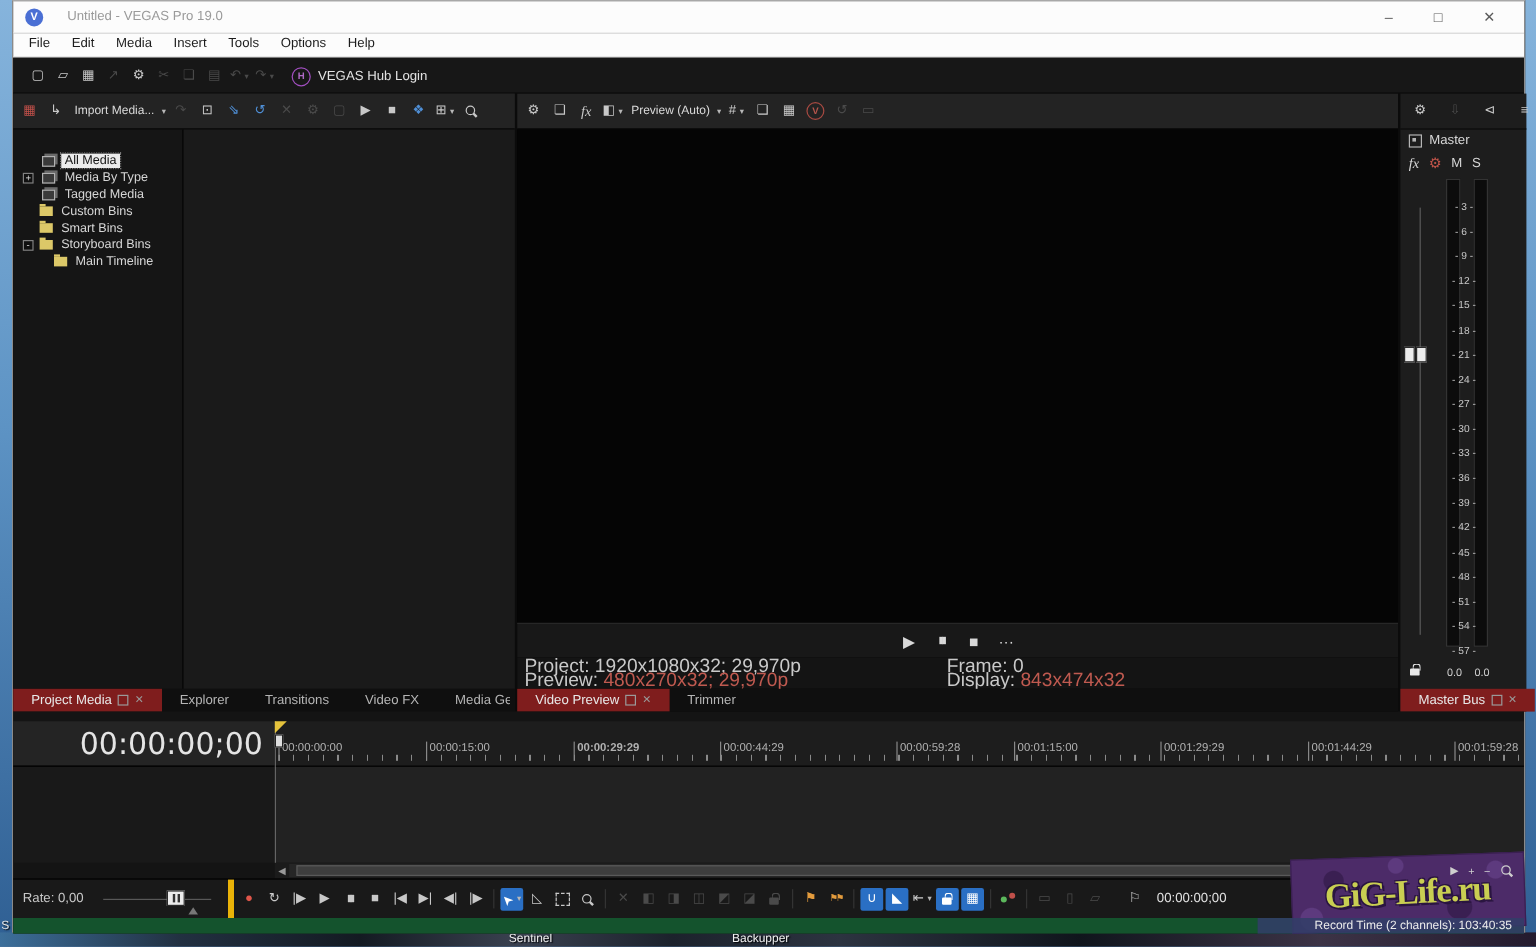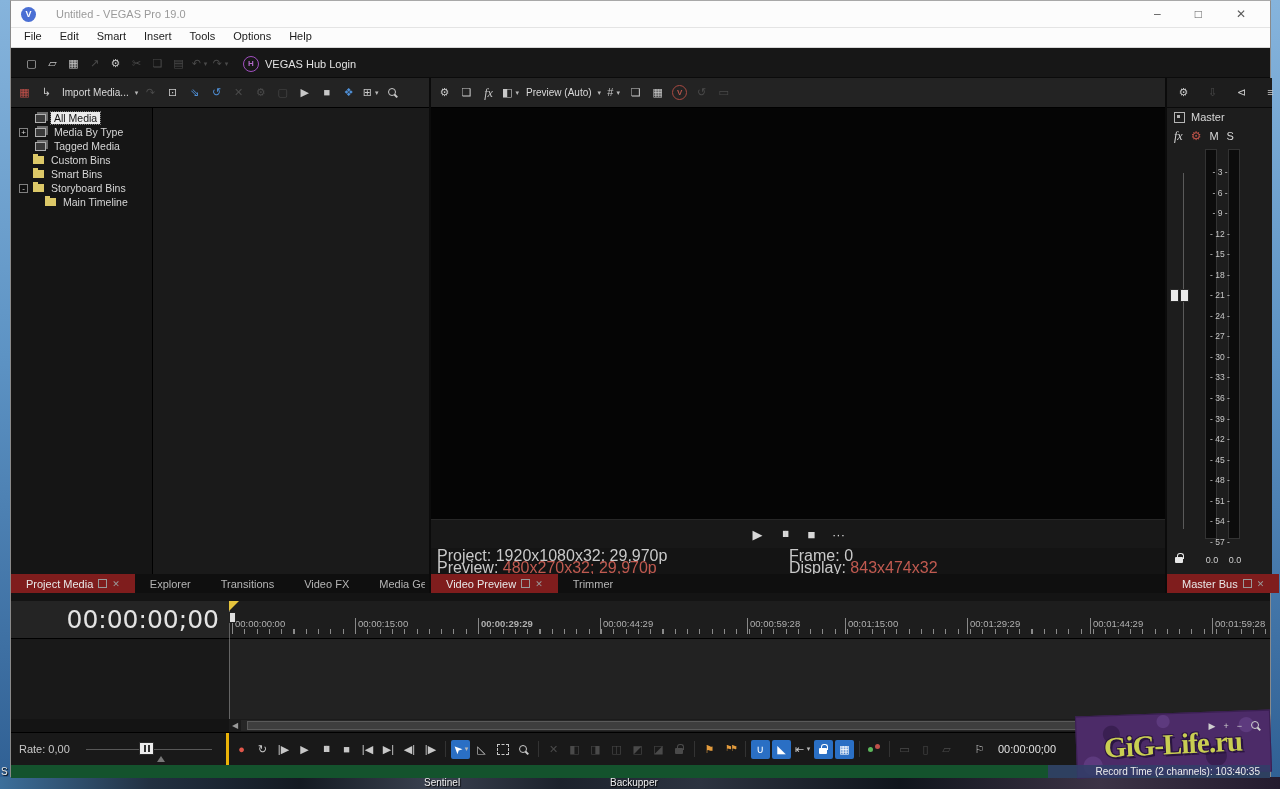--- a/index.html
+++ b/index.html
@@ -57,21 +57,21 @@
   .i-multicam{width:13px;height:10px;position:relative}
   .i-multicam::before{content:"";position:absolute;left:0;top:3px;width:5px;height:5px;border-radius:50%;background:#5cb85c}
   .i-multicam::after{content:"";position:absolute;right:1px;top:0;width:5px;height:5px;border-radius:50%;background:#c0504a}
 
   
   .dock{position:absolute;left:0;top:76px;width:100%;height:516px;background:#0b0b0b}
   .panel{position:absolute;top:1px;bottom:0}
   .panel-toolbar{height:29px;background:#232323;display:flex;align-items:center;padding:0 4px;gap:3px;border-bottom:1px solid #000}
   .media-panel{left:0;width:418px;background:#141414}
   .media-body{position:absolute;top:30px;left:0;right:0;bottom:19px;display:flex}
-  .tree-col{width:142px;border-right:1px solid #000;background:#151515;padding-top:3px;box-sizing:border-box}
+  .tree-col{width:142px;border-right:1px solid #000;background:#151515;padding-top:19px;box-sizing:border-box}
   .media-list{flex:1;background:#1a1a1a}
   .trow{display:flex;align-items:center;height:14px;font-size:10.5px;color:#d6d6d6;padding-left:8px;white-space:nowrap}
   .exp{width:9px;height:9px;border:1px solid #808080;font-size:8px;line-height:7px;text-align:center;color:#ddd;background:#101010;margin-right:5px;flex:none;box-sizing:border-box}
   .exp.empty{border:none;background:none}
   .i-folder{width:11px;height:8px;background:#dcc868;position:relative;margin-right:4px;flex:none}
   .i-folder::before{content:"";position:absolute;left:0;top:-2px;width:5px;height:2px;background:#dcc868}
   .i-bin{width:9px;height:7px;border:1px solid #b0b0b0;background:#3a3a3a;box-shadow:2px -2px 0 0 #6a6a6a;margin-right:5px;margin-left:2px;flex:none}
   .tlab{padding:0 3px}
   .tlab.sel{background:#ececec;color:#141414;outline:1px dotted #777}
 
@@ -126,21 +126,21 @@
   .cursorpin{position:absolute;left:218px;top:19px;width:5px;height:9px;background:#dedede;border:1px solid #222;z-index:3}
   .track-area{position:absolute;left:218px;right:0;top:45px;height:81px;background:#222;border-top:1px solid #000;box-sizing:border-box}
   .playhead{position:absolute;left:218px;top:8px;height:118px;width:1px;background:#9a9a9a;opacity:.55;z-index:2}
   .hscroll{position:absolute;left:218px;right:0;top:126px;height:13px;background:#1b1b1b;display:flex;align-items:center}
   .hs-arrow{width:12px;text-align:center;color:#999;font-size:8px;flex:none}
   .hs-track{flex:1;height:11px;background:#262626;position:relative}
   .hs-thumb{position:absolute;left:6px;top:1px;height:9px;width:838px;background:#3e3e3e;border:1px solid #5a5a5a;box-sizing:border-box}
   .hs-buttons{display:flex;gap:8px;padding:0 9px;color:#cfcfcf;font-size:9px;align-items:center;position:relative;z-index:6}
   .transportbar{position:absolute;left:0;right:0;top:139px;height:33px;background:#191919;border-top:1px solid #000;
        display:flex;align-items:center;box-sizing:border-box}
-  .rate-area{width:218px;flex:none;height:100%;position:relative;border-right:3px solid #eab308;box-sizing:border-box}
+  .rate-area{width:184px;flex:none;height:100%;position:relative;border-right:5px solid #eab308;box-sizing:border-box}
   .rate-label{position:absolute;left:8px;top:10px;font-size:11px;color:#c8c8c8}
   .rate-track{position:absolute;left:75px;right:14px;top:16px;height:1px;background:#585858}
   .rate-handle{position:absolute;left:128px;top:9px;width:15px;height:13px;background:#ececec;border:1px solid #2a2a2a;
        display:flex;align-items:center;justify-content:center;gap:2px;box-sizing:border-box}
   .rate-handle i{width:2px;height:7px;background:#333}
   .rate-tick{position:absolute;left:146px;top:23px;width:0;height:0;border-left:4px solid transparent;border-right:4px solid transparent;border-bottom:6px solid #777}
   .cursorpos{display:flex;align-items:center;gap:6px;margin-left:8px;color:#e0e0e0;font-size:11px;white-space:nowrap}
   .statusbar{position:absolute;left:0;right:0;top:172px;height:13px;background:#14532d}
   .record-seg{position:absolute;right:0;top:0;height:13px;width:212px;background:rgba(50,62,104,.88);color:#ececec;font-size:10px;
        display:flex;align-items:center;justify-content:flex-end;padding-right:10px;z-index:9;white-space:nowrap}
@@ -176,21 +176,21 @@
     <span class="wcontrols">
       <span>–</span>
       <span>□</span>
       <span>✕</span>
     </span>
   </div>
 
   <div class="menubar">
       <span class="menuitem">File</span>
       <span class="menuitem">Edit</span>
-      <span class="menuitem">Smart</span>
+      <span class="menuitem">Media</span>
       <span class="menuitem">Insert</span>
       <span class="menuitem">Tools</span>
       <span class="menuitem">Options</span>
       <span class="menuitem">Help</span>
     </div>
 
   <div class="maintoolbar">
     <div class="tgroup">
         <span class="tbtn">
           <span class="g">▢</span>

